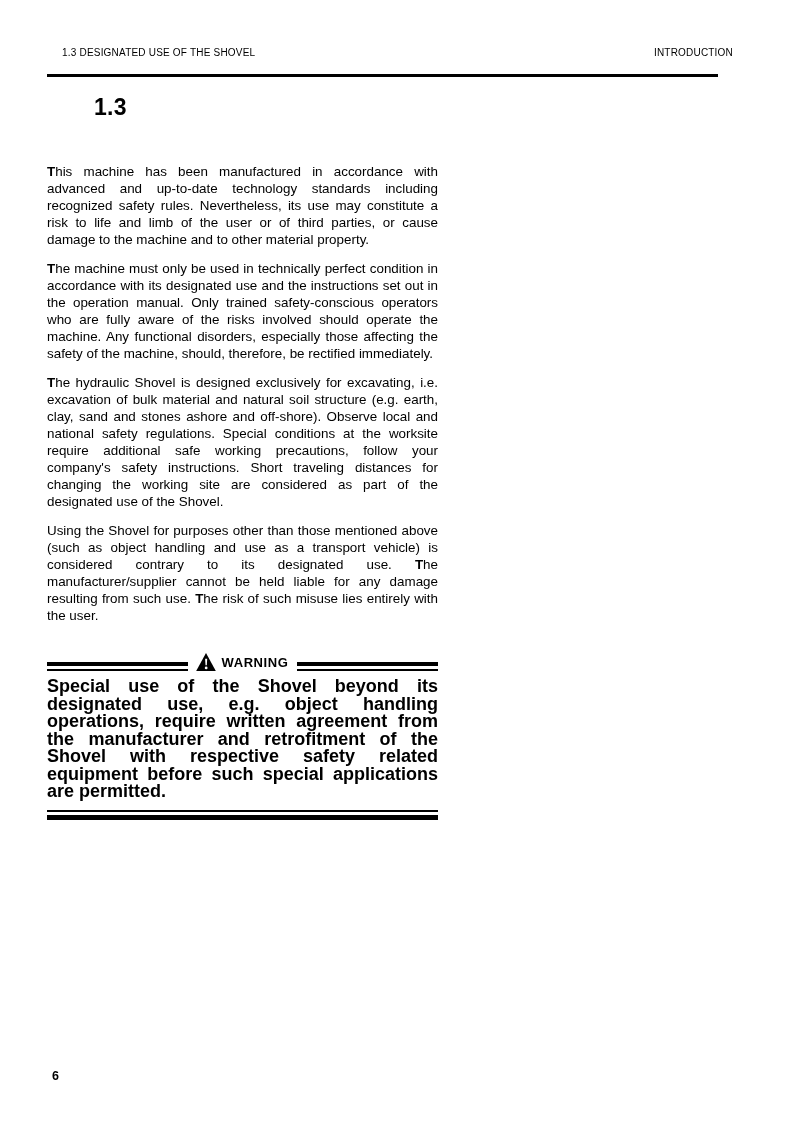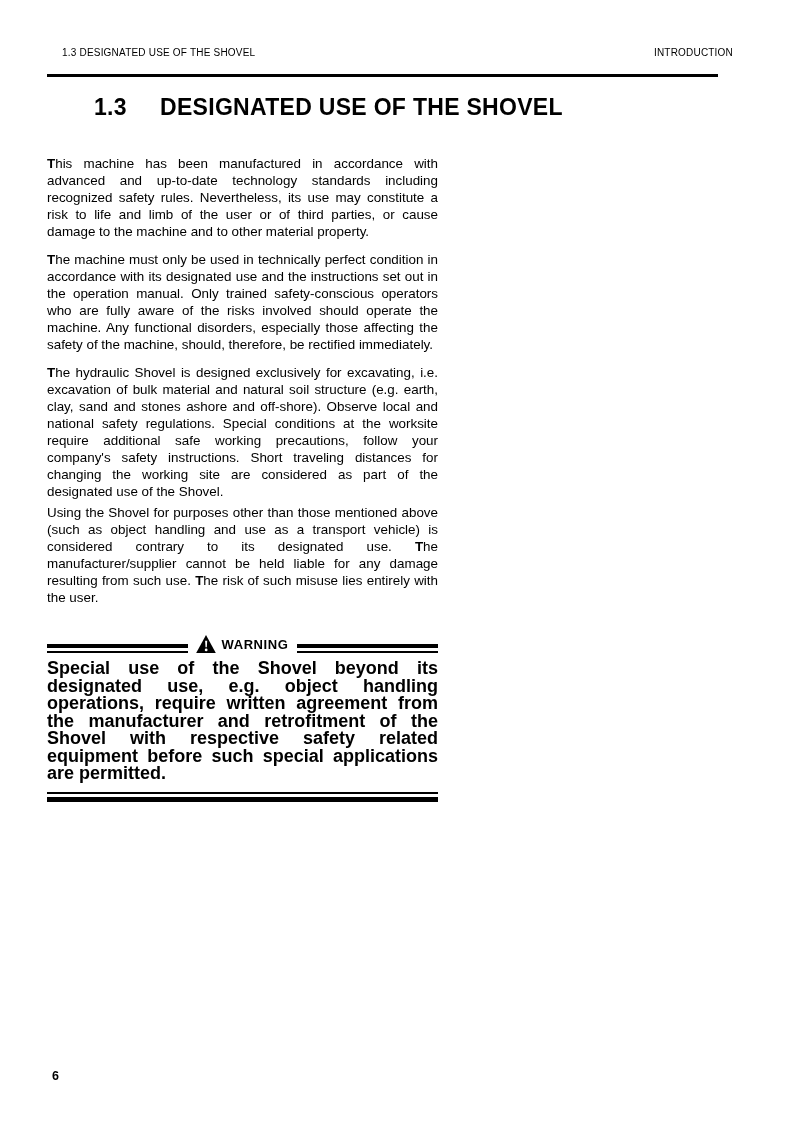--- a/index.html
+++ b/index.html
@@ -51,21 +51,21 @@
   
   .content {
     position: absolute;
     left: 47px;
     top: 151px;
     width: 391px;
     font-size: 13.4px;
     line-height: 17px;
     text-align: justify;
   }
-  .content p { margin: 4px 0 11px 0; }
+  .content p { margin: 12px 0 11px 0; }
   .content p.flush { margin-bottom: 0; }
 
   
   .watermark {
     position: absolute;
     left: 228px;
     top: 251px;
     font-size: 26px;
     line-height: 30px;
     color: #111111;
@@ -117,21 +117,20 @@
 <div class="page">
 
   <div class="running-header">
     <span>1.3 DESIGNATED USE OF THE SHOVEL</span>
     <span>INTRODUCTION</span>
   </div>
   <div class="header-rule"></div>
 
   <div class="doc-title">
     <span class="num">1.3</span>
-    <span>DESIGNATED USE OF THE SHOVEL</span>
   </div>
 
   <div class="content">
     <p><b>T</b>his machine has been manufactured in accordance with advanced and up-to-date technology standards including recognized safety rules. Nevertheless, its use may constitute a risk to life and limb of the user or of third parties, or cause damage to the machine and to other material property.</p>
     <p><b>T</b>he machine must only be used in technically perfect condition in accordance with its designated use and the instructions set out in the operation manual. Only trained safety-conscious operators who are fully aware of the risks involved should operate the machine. Any functional disorders, especially those affecting the safety of the machine, should, therefore, be rectified immediately.</p>
     <p class="flush"><b>T</b>he hydraulic Shovel is designed exclusively for excavating, i.e. excavation of bulk material and natural soil structure (e.g. earth, clay, sand and stones ashore and off-shore). Observe local and national safety regulations. Special conditions at the worksite require additional safe working precautions, follow your company's safety instructions. Short traveling distances for changing the working site are considered as part of the designated use of the Shovel.</p>
     <p>Using the Shovel for purposes other than those mentioned above (such as object handling and use as a transport vehicle) is considered contrary to its designated use. <b>T</b>he manufacturer/supplier cannot be held liable for any damage resulting from such use. <b>T</b>he risk of such misuse lies entirely with the user.</p>
 
     <div class="warning-block">
       <div class="warning-header">

